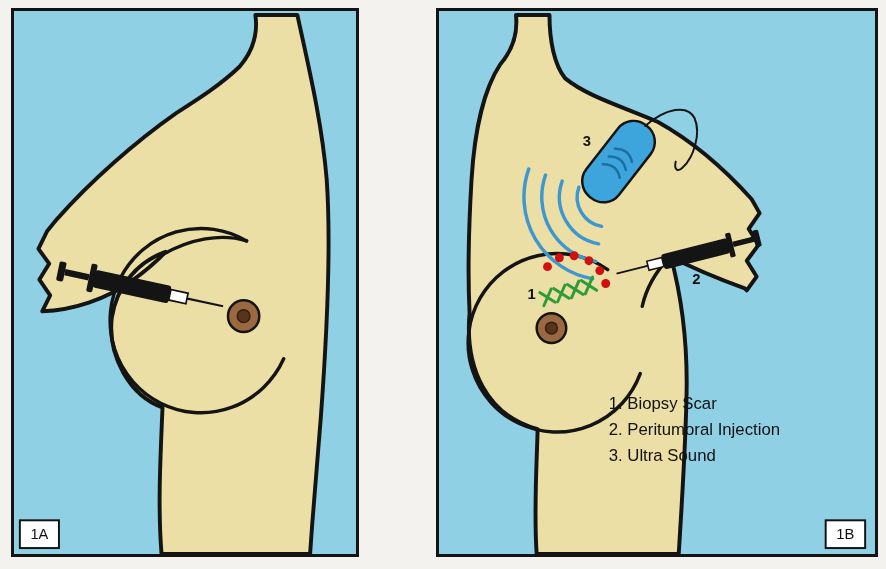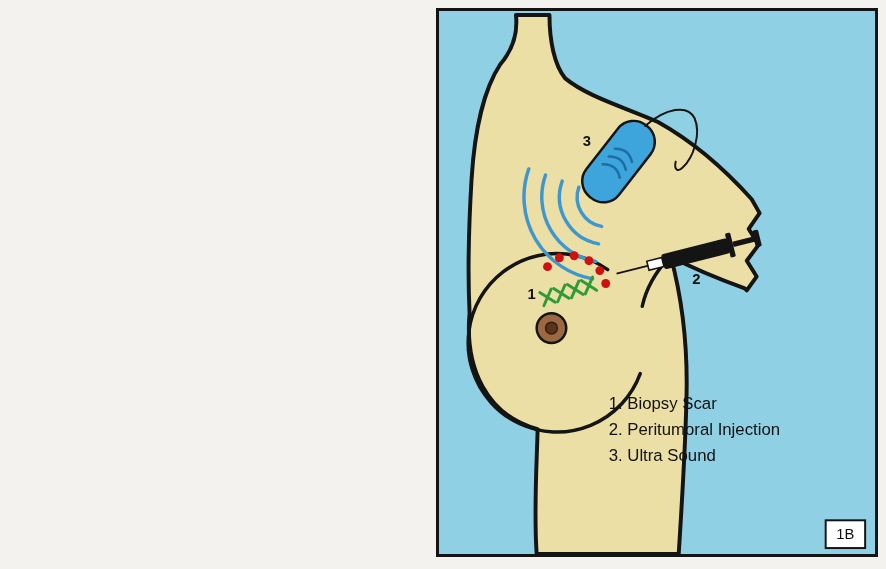--- a/index.html
+++ b/index.html
@@ -48,20 +48,56 @@
       <rect class="syrBody" x="-150" y="-10" width="88" height="20" rx="3"></rect>
       <rect class="syrBody" x="-156" y="-16" width="7" height="32" rx="2"></rect>
       <rect class="syrBody" x="-184" y="-3.5" width="28" height="7"></rect>
       <rect class="syrBody" x="-192" y="-11" width="8" height="22" rx="2"></rect>
     </g>
   </defs>
 </svg>
 
 <div class="stage">
 
+  <section class="panel panel-a">
+    <svg viewBox="0 0 350 548" preserveAspectRatio="none">
+      <rect class="sky-bg" x="0" y="0" width="350" height="548"></rect>
+
+      <path class="skin" d="M 247 4
+        C 250 24 243 42 231 56
+        C 212 74 190 88 166 103
+        C 124 132 78 172 44 210
+        L 34 222 L 25 240 L 36 255 L 26 271 L 37 287 L 29 303
+        C 60 302 94 291 121 272
+        C 135 262 147 252 155 243
+        C 127 253 105 277 100 310
+        C 96 348 118 388 152 400
+        C 150 448 147 500 151 548
+        L 303 548
+        C 306 505 309 470 314 410
+        C 320 330 325 240 320 170
+        C 315 110 300 50 290 4 Z"></path>
+
+      <path class="crease" d="M 238 232 A 93 93 0 1 0 276 351"></path>
+
+      <path class="crease" d="M 152 246 C 180 230 212 224 238 232"></path>
+
+      <g>
+        <circle class="areola" cx="235" cy="308" r="16"></circle>
+        <circle class="nippleC" cx="235" cy="308" r="6.5"></circle>
+      </g>
+
+      <use href="#syringe" transform="translate(214,298) rotate(12) scale(0.9)"></use>
+
+      <g>
+        <rect class="cornerBox" x="6" y="514" width="40" height="28"></rect>
+        <text class="cornerText" x="26" y="533">1A</text>
+      </g>
+    </svg>
+  </section>
 
   <section class="panel panel-b">
     <svg viewBox="0 0 442 548" preserveAspectRatio="none">
       <rect class="sky-bg" x="0" y="0" width="442" height="548"></rect>
 
       <path class="skin" d="M 78 4
         C 80 22 74 40 62 54
         C 46 78 36 120 33 170
         C 30 220 29 265 31 305
         C 26 360 48 408 100 422

